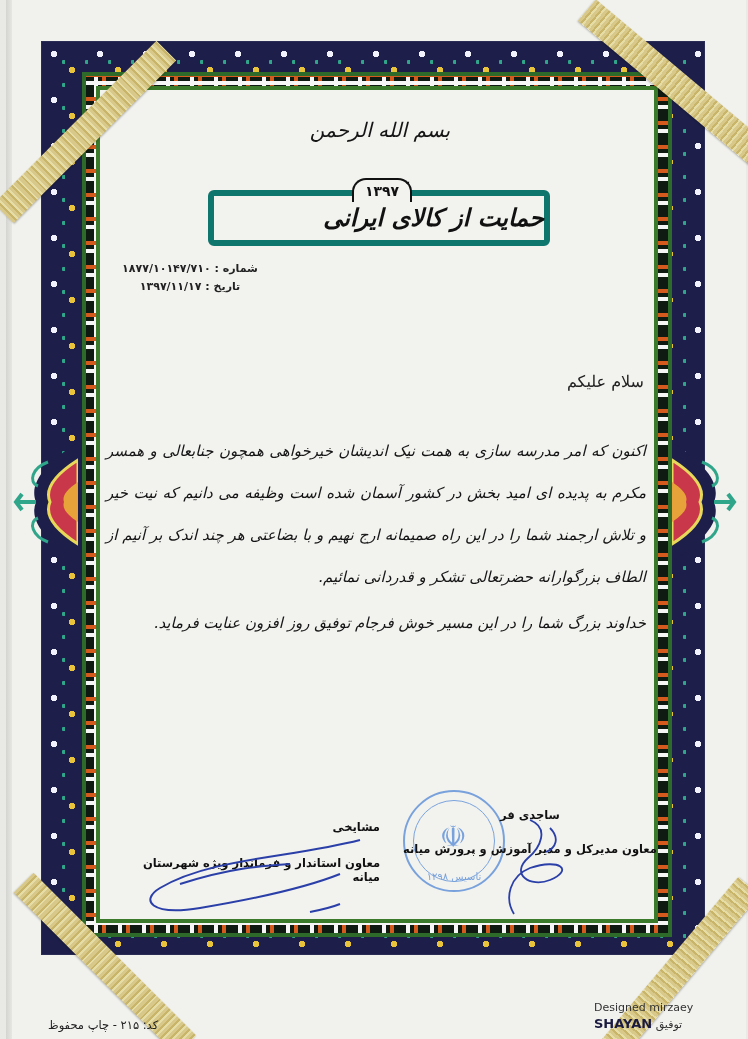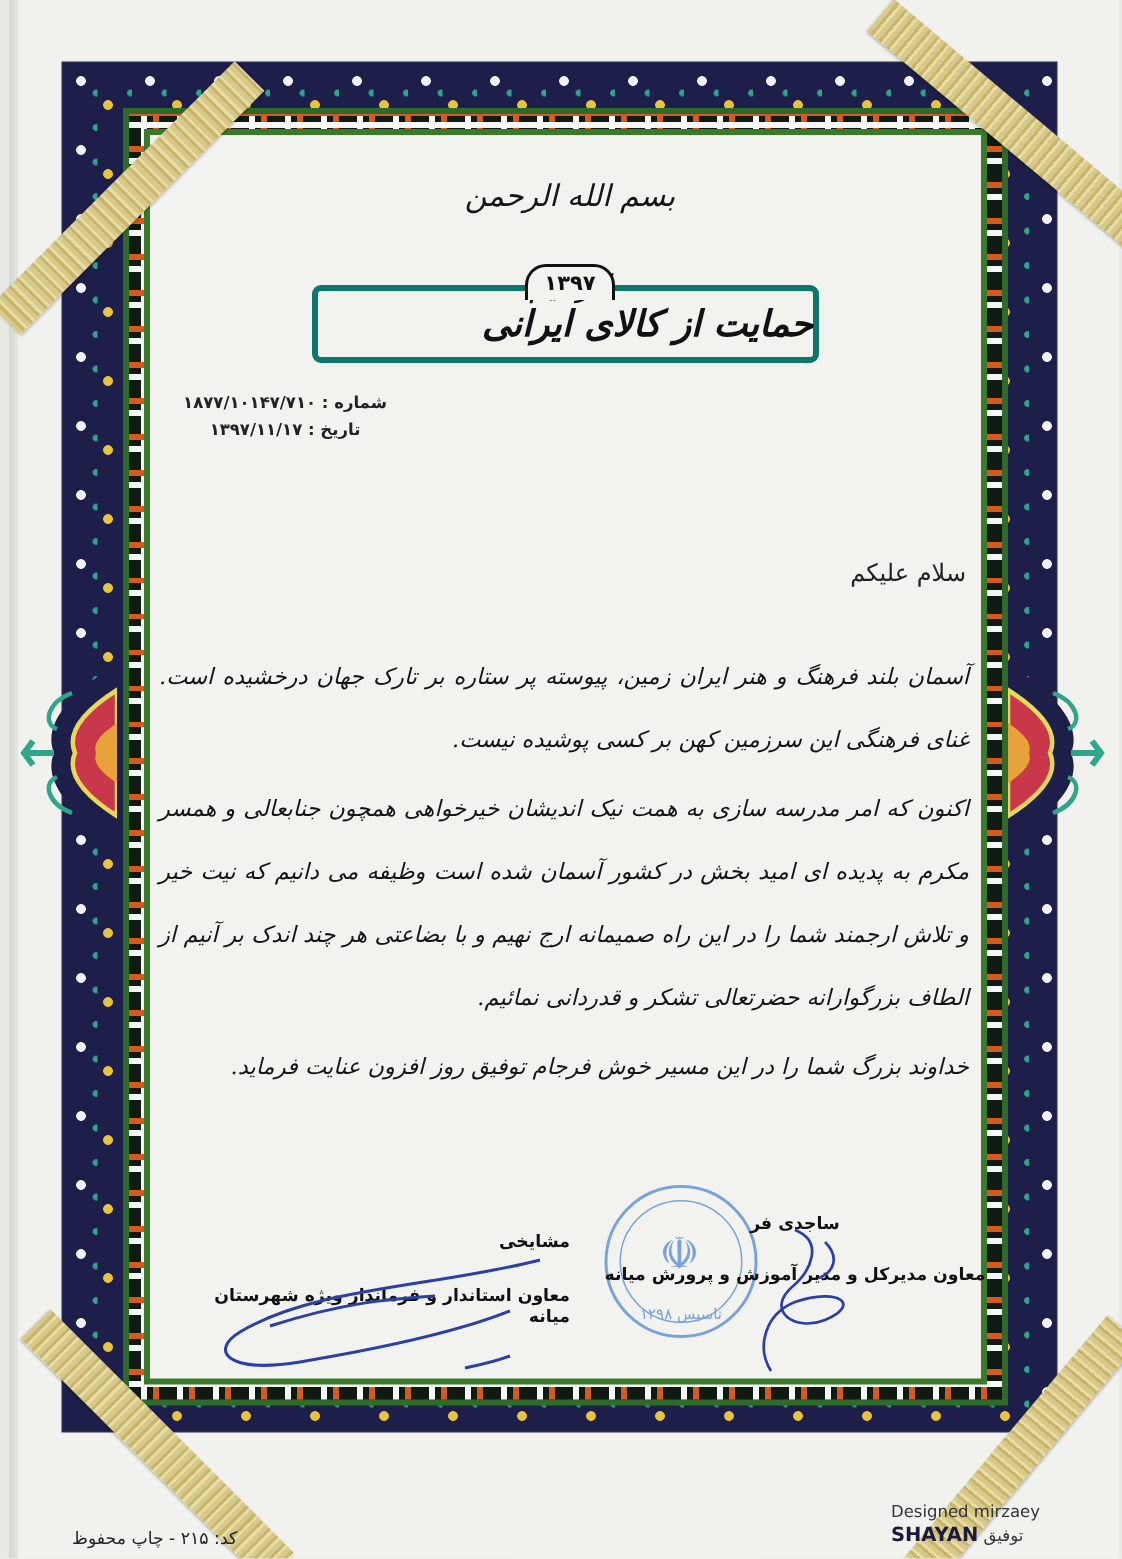--- a/index.html
+++ b/index.html
@@ -65,21 +65,21 @@
 
   
   .content { position:absolute; left:100px; top:90px; width:554px; height:829px; direction:rtl; }
   .basmala {
     position:absolute; left:190px; top:10px; width:180px; height:60px;
     font-family:"DejaVu Serif", serif; font-size:20px; font-style:italic;
     color:#151515; text-align:center; line-height:60px;
   }
   .banner {
     position:absolute; left:108px; top:100px; width:330px; height:44px;
-    border:4px solid #0f766e; border-radius:6px;
+    border:6px solid #0f766e; border-radius:6px;
   }
   .banner-year-cap {
     position:absolute; left:138px; top:-18px; width:56px; height:22px;
     background:#f2f2ef; border:2px solid #111; border-bottom:none;
     border-radius:14px 14px 0 0; text-align:center;
     font-family:"DejaVu Sans", sans-serif; font-weight:bold; font-size:14px; line-height:22px; color:#111;
   }
   .banner-text {
     text-align:right; font-family:"DejaVu Serif", serif; font-style:italic; font-weight:bold;
     font-size:24px; line-height:44px; color:#111;
@@ -184,21 +184,20 @@
     </div>
     <div>
       <span>تاریخ :</span>
       <span>۱۳۹۷/۱۱/۱۷</span>
     </div>
   </div>
 
   <div class="greeting">سلام علیکم</div>
 
   <div class="body-text">
-    <p>آسمان بلند فرهنگ و هنر ایران زمین، پیوسته پر ستاره بر تارک جهان درخشیده است. غنای فرهنگی این سرزمین کهن بر کسی پوشیده نیست.</p>
     <p>اکنون که امر مدرسه سازی به همت نیک اندیشان خیرخواهی همچون جنابعالی و همسر مکرم به پدیده ای امید بخش در کشور آسمان شده است وظیفه می دانیم که نیت خیر و تلاش ارجمند شما را در این راه صمیمانه ارج نهیم و با بضاعتی هر چند اندک بر آنیم از الطاف بزرگوارانه حضرتعالی تشکر و قدردانی نمائیم.</p>
     <p>خداوند بزرگ شما را در این مسیر خوش فرجام توفیق روز افزون عنایت فرماید.</p>
   </div>
 
   <div class="stamp">
     <div class="stamp-inner"></div>
     <div class="stamp-emblem">☫</div>
     <div class="stamp-year">تاسیس ۱۲۹۸</div>
   </div>
 

